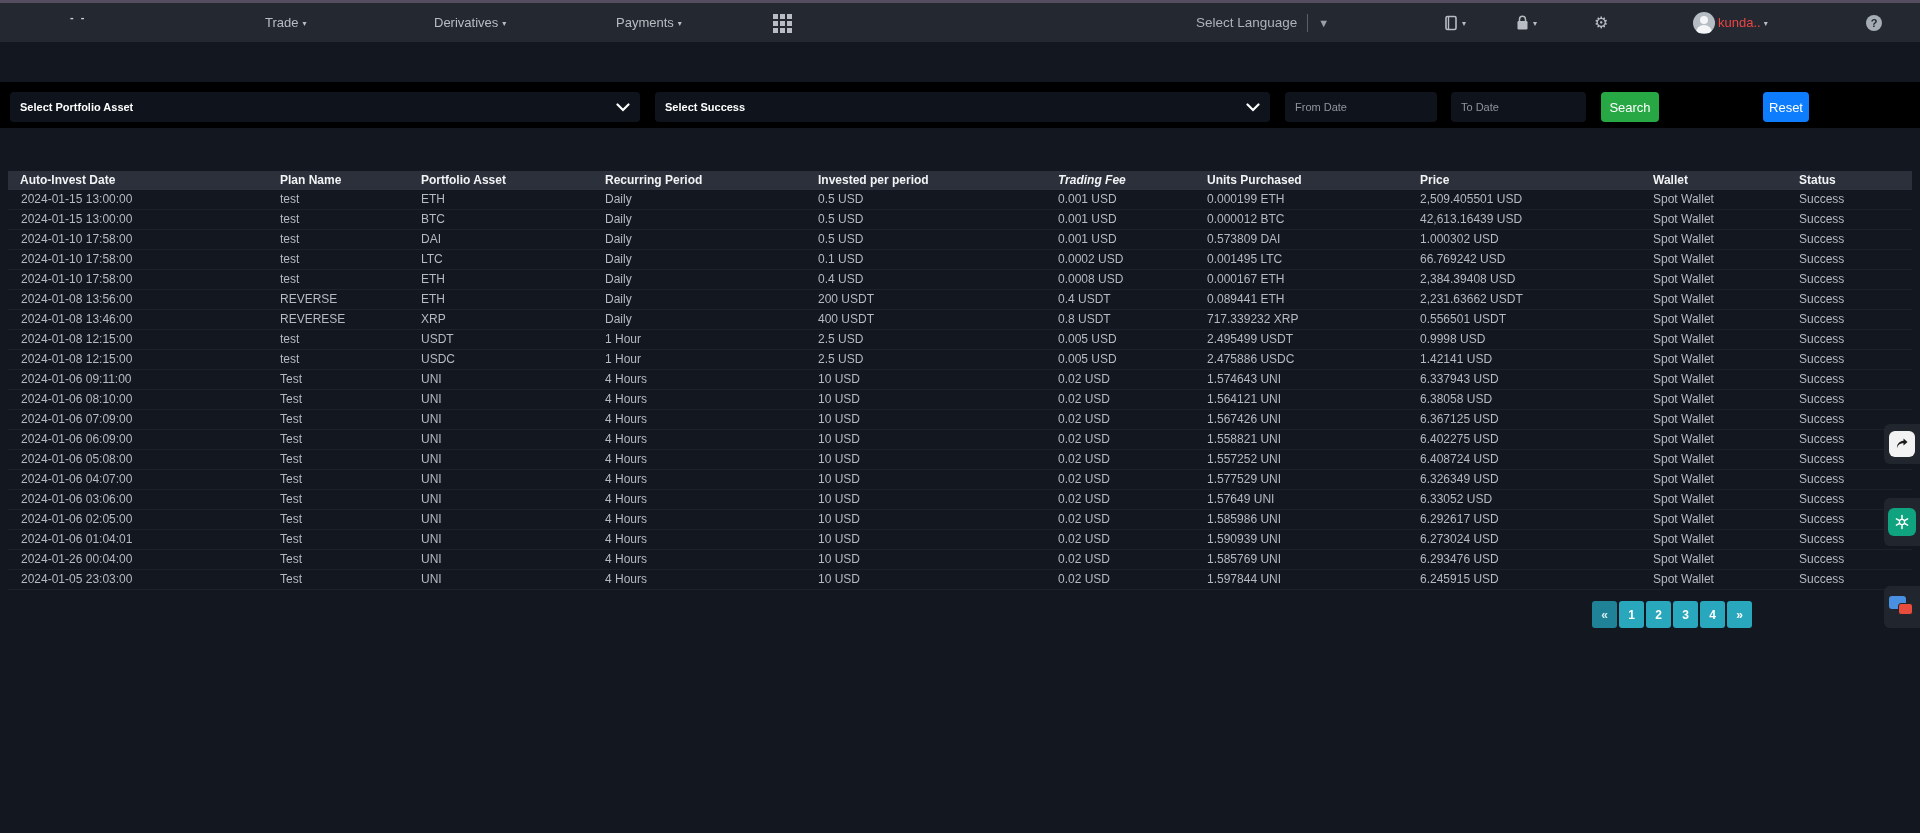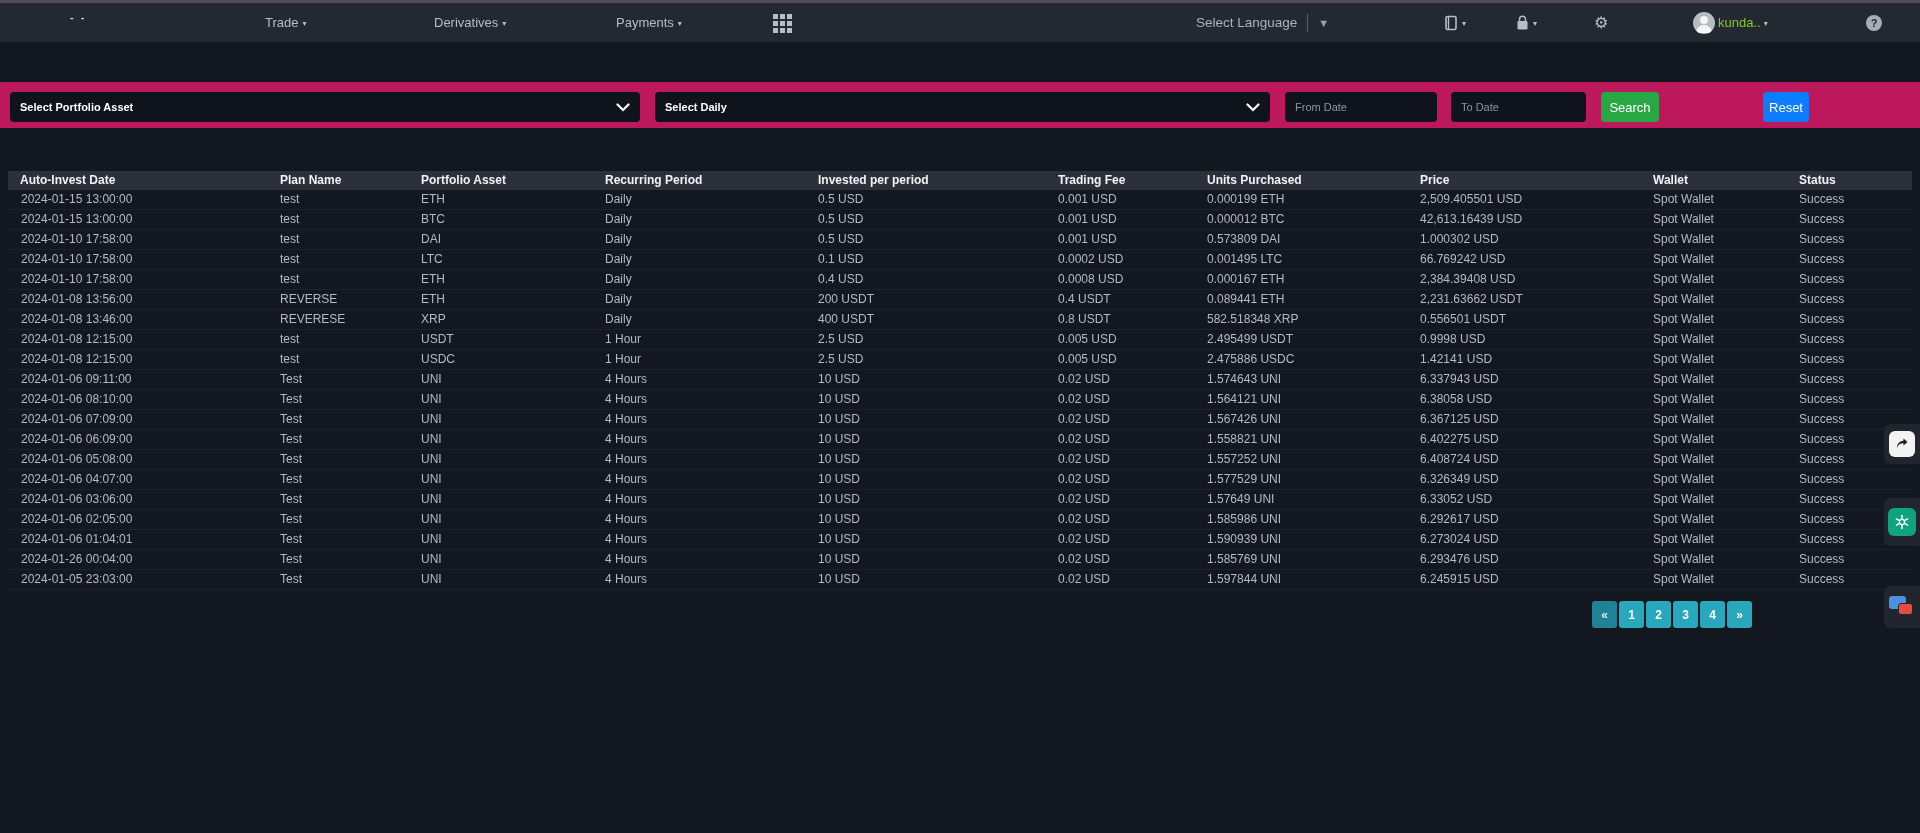--- a/index.html
+++ b/index.html
@@ -21,25 +21,25 @@
                display:grid; grid-template-columns:repeat(3,5px); grid-template-rows:repeat(3,5px); gap:2px; cursor:pointer; }
   .apps-grid span { background:#b9bdc3; width:5px; height:5px; }
   .lang-wrap { position:absolute; left:1196px; top:0; height:39px; display:flex; align-items:center; gap:10px; cursor:pointer; }
   .lang-label { color:#aeb3ba; font-size:13.5px; }
   .lang-sep { width:1px; height:18px; background:#5a6068; }
   .lang-caret { color:#9aa0a8; font-size:11px; }
   .icon-btn { position:absolute; top:0; height:39px; display:flex; align-items:center; gap:3px; cursor:pointer; color:#b9bdc3; }
   .gear-glyph { font-size:16px; color:#b9bdc3; }
   .avatar { width:22px; height:22px; border-radius:50%; background:#b6bcc4; overflow:hidden; position:relative; }
   .avatar svg { position:absolute; left:0; top:0; }
-  .user-name { font-size:13px; color:#84cc16; }
+  .user-name { font-size:13px; color:#ef4444; }
   .help-circle { width:16px; height:16px; border-radius:50%; background:#a7adb5; color:#232831;
                  font-size:11px; font-weight:bold; display:flex; align-items:center; justify-content:center; }
   
-  .filter-panel { position:absolute; left:0; top:82px; width:100%; height:46px; background:#be185d; }
+  .filter-panel { position:absolute; left:0; top:82px; width:100%; height:46px; background:#000000; }
   .f-box { position:absolute; top:10px; height:30px; background:#0f141c; border-radius:4px;
            display:flex; align-items:center; padding:0 10px;justify-content:flex-end; }
   .f-select { justify-content:space-between; cursor:pointer; }
   .f-select .sel-label { color:#ffffff; font-size:11px; font-weight:bold; }
   .f-input { border:none; outline:none; background:transparent; color:#c7cbd1; font-size:11px; width:100%;
              font-family:"Liberation Sans","DejaVu Sans",sans-serif; }
   .f-input::placeholder { color:#8f959d; opacity:1; }
   .btn { position:absolute; top:10px; height:30px; border:none; border-radius:4px; color:#fff;
          font-size:13px; cursor:pointer; font-family:"Liberation Sans","DejaVu Sans",sans-serif; }
   .btn-search { left:1601px; width:58px; background:#28a745; }
@@ -146,21 +146,21 @@
 
 <div class="filter-panel">
   <div class="f-box f-select" style="left:10px; width:630px;">
     <span class="sel-label">Select Portfolio Asset</span>
     <svg width="14" height="9" viewBox="0 0 14 9">
       <polyline points="1.5,1.5 7,7 12.5,1.5" fill="none" stroke="#ffffff" stroke-width="2.2" stroke-linecap="round"></polyline>
     </svg>
   </div>
 
   <div class="f-box f-select" style="left:655px; width:615px;">
-    <span class="sel-label">Select Daily</span>
+    <span class="sel-label">Select Success</span>
     <svg width="14" height="9" viewBox="0 0 14 9">
       <polyline points="1.5,1.5 7,7 12.5,1.5" fill="none" stroke="#ffffff" stroke-width="2.2" stroke-linecap="round"></polyline>
     </svg>
   </div>
 
   <div class="f-box" style="left:1285px; width:152px;">
     <input class="f-input" placeholder="From Date" style="">
   </div>
   <div class="f-box" style="left:1451px; width:135px;">
     <input class="f-input" placeholder="To Date" style="">
@@ -170,21 +170,21 @@
   <button class="btn btn-reset" style="background: rgb(13, 125, 253);">Reset</button>
 </div>
 
 <div class="table-wrap">
   <div class="t-head">
       <div class="th" style="width: 259px; padding-left: 12px;">Auto-Invest Date</div>
       <div class="th" style="width: 141px;">Plan Name</div>
       <div class="th" style="width: 184px;">Portfolio Asset</div>
       <div class="th" style="width: 213px;">Recurring Period</div>
       <div class="th" style="width: 240px;">Invested per period</div>
-      <div class="th" style="width: 149px;">Trading Fee</div>
+      <div class="th" style="width: 149px; font-style: italic;">Trading Fee</div>
       <div class="th" style="width: 213px;">Units Purchased</div>
       <div class="th" style="width: 233px;">Price</div>
       <div class="th" style="width: 146px;">Wallet</div>
       <div class="th" style="width: 113px;">Status</div>
     </div>
   <div class="t-body">
       <div class="tr">
         <div class="td" style="width: 259px;">2024-01-15 13:00:00</div>
         <div class="td" style="width: 141px;">test</div>
         <div class="td" style="width: 184px;">ETH</div>
@@ -256,21 +256,21 @@
         <div class="td" style="width: 146px;">Spot Wallet</div>
         <div class="td" style="width: 113px;">Success</div>
       </div>
       <div class="tr">
         <div class="td" style="width: 259px;">2024-01-08 13:46:00</div>
         <div class="td" style="width: 141px;">REVERESE</div>
         <div class="td" style="width: 184px;">XRP</div>
         <div class="td" style="width: 213px;">Daily</div>
         <div class="td" style="width: 240px;">400 USDT</div>
         <div class="td" style="width: 149px;">0.8 USDT</div>
-        <div class="td" style="width: 213px;">582.518348 XRP</div>
+        <div class="td" style="width: 213px;">717.339232 XRP</div>
         <div class="td" style="width: 233px;">0.556501 USDT</div>
         <div class="td" style="width: 146px;">Spot Wallet</div>
         <div class="td" style="width: 113px;">Success</div>
       </div>
       <div class="tr">
         <div class="td" style="width: 259px;">2024-01-08 12:15:00</div>
         <div class="td" style="width: 141px;">test</div>
         <div class="td" style="width: 184px;">USDT</div>
         <div class="td" style="width: 213px;">1 Hour</div>
         <div class="td" style="width: 240px;">2.5 USD</div>

